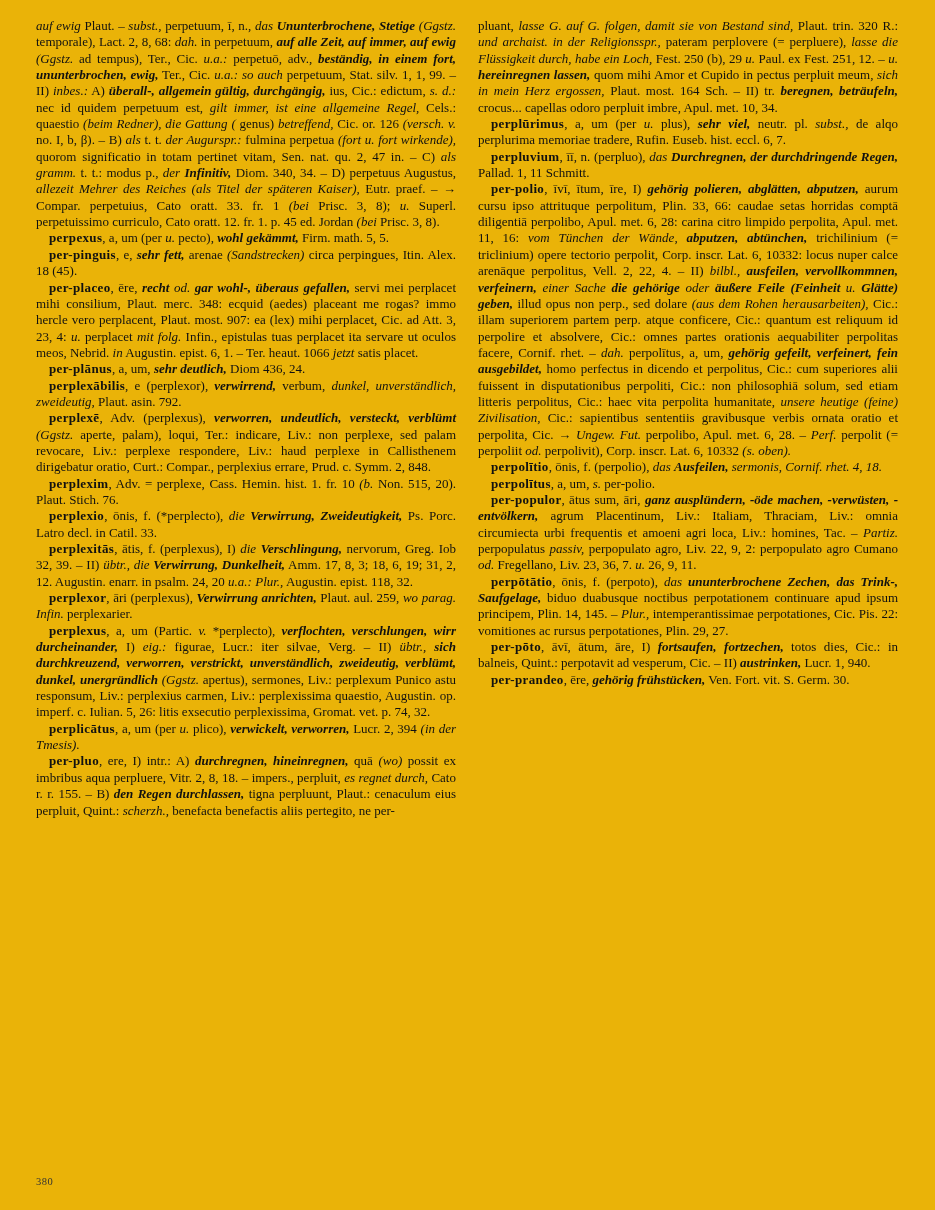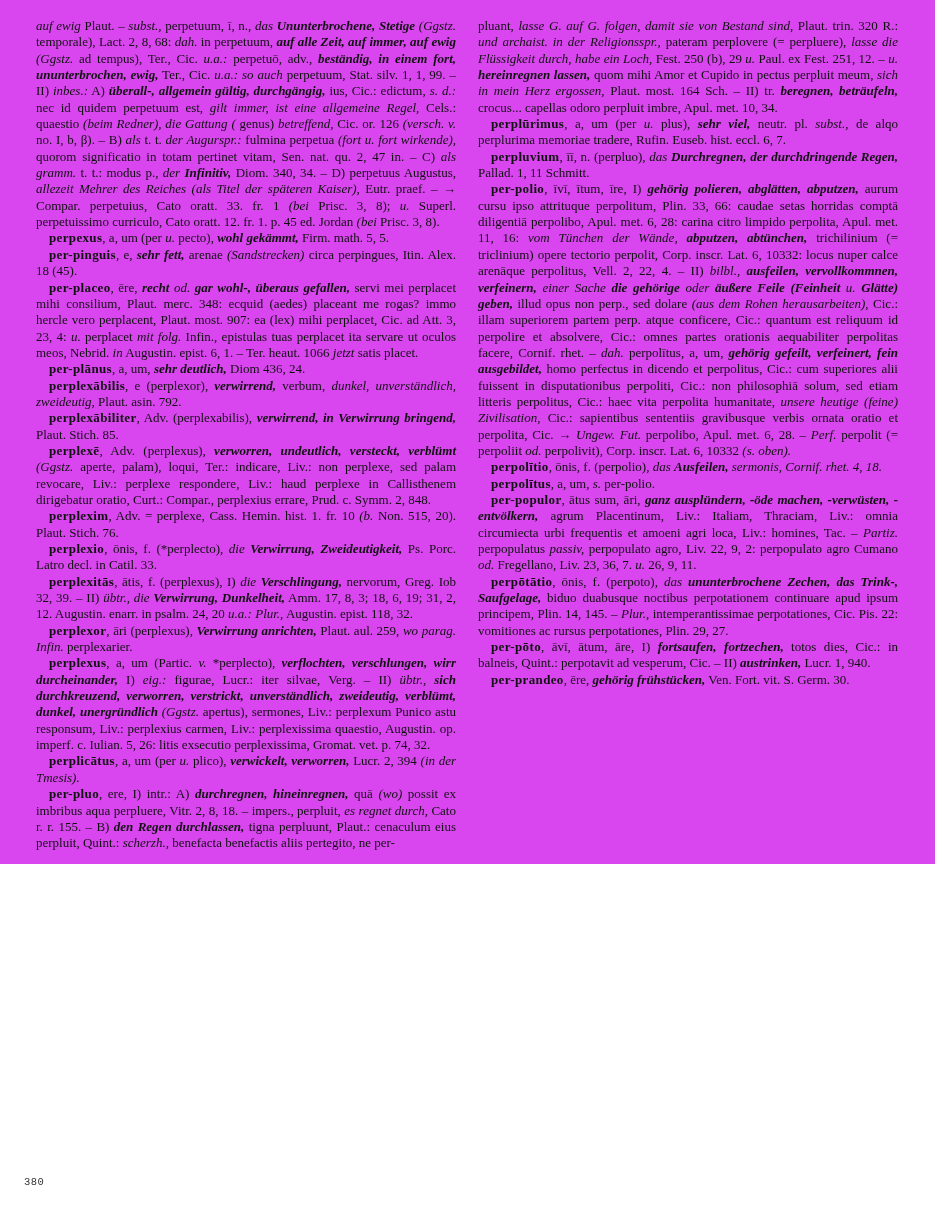--- a/index.html
+++ b/index.html
@@ -12,22 +12,22 @@
     height: 1210px;
     position: relative;
     font-family: "Liberation Serif", "DejaVu Serif", serif;
     color: #111111;
     overflow: hidden;
   }
   .page {
     position: absolute;
     left: 0; top: 0;
     width: 935px;
-    height: 864px;
-    background: #d946ef;
+    height: 1210px;
+    background: #eab308;
   }
   .columns {
     position: absolute;
     left: 36px;
     top: 18px;
     width: 862px;
     height: 1140px;
     display: flex;
     gap: 22px;
   }
@@ -55,43 +55,42 @@
   }
   .de {
     font-weight: bold;
     font-style: italic;
   }
   .it {
     font-style: italic;
   }
   .pagenum {
     position: absolute;
-    left: 24px;
+    left: 36px;
     top: 1176px;
     font-size: 10.5px;
-    font-family: Liberation Mono, monospace;
+    font-family: Liberation Serif, serif;
     color: #333333;
     letter-spacing: 0.5px;
   }
 </style>
 </head>
 <body>
 
 <div class="page">
 
   <div class="columns">
 
     <div class="col" id="col-left">
         <p class="entry cont"><span class="it">auf ewig</span> Plaut. – <span class="it">subst.,</span> perpetuum, ī, n., <span class="it">das</span> <span class="de">Ununterbrochene, Stetige</span> <span class="it">(Ggstz.</span> temporale), Lact. 2, 8, 68: <span class="it">dah.</span> in perpetuum, <span class="de">auf alle Zeit, auf immer, auf ewig</span> <span class="it">(Ggstz.</span> ad tempus), Ter., Cic. <span class="it">u.a.:</span> perpetuō, adv., <span class="de">beständig, in einem fort, ununterbrochen, ewig,</span> Ter., Cic. <span class="it">u.a.: so auch</span> perpetuum, Stat. silv. 1, 1, 99. – II) <span class="it">inbes.:</span> A) <span class="de">überall-, allgemein gültig, durchgängig,</span> ius, Cic.: edictum, <span class="it">s. d.:</span> nec id quidem perpetuum est, <span class="it">gilt immer, ist eine allgemeine Regel,</span> Cels.: quaestio <span class="it">(beim Redner), die Gattung (</span> genus) <span class="it">betreffend,</span> Cic. or. 126 <span class="it">(versch. v.</span> no. I, b, β). – B) <span class="it">als</span> t. t. <span class="it">der Augurspr.:</span> fulmina perpetua <span class="it">(fort u. fort wirkende),</span> quorom significatio in totam pertinet vitam, Sen. nat. qu. 2, 47 in. – C) <span class="it">als gramm.</span> t. t.: modus p., <span class="it">der</span> <span class="de">Infinitiv,</span> Diom. 340, 34. – D) perpetuus Augustus, <span class="it">allezeit Mehrer des Reiches (als Titel der späteren Kaiser),</span> Eutr. praef. – → Compar. perpetuius, Cato oratt. 33. fr. 1 <span class="it">(bei</span> Prisc. 3, 8); <span class="it">u.</span> Superl. perpetuissimo curriculo, Cato oratt. 12. fr. 1. p. 45 ed. Jordan <span class="it">(bei</span> Prisc. 3, 8).</p>
         <p class="entry"><span class="hw">perpexus</span>, a, um (per <span class="it">u.</span> pecto), <span class="de">wohl gekämmt,</span> Firm. math. 5, 5.</p>
         <p class="entry"><span class="hw">per-pinguis</span>, e, <span class="de">sehr fett,</span> arenae <span class="it">(Sandstrecken)</span> circa perpingues, Itin. Alex. 18 (45).</p>
         <p class="entry"><span class="hw">per-placeo</span>, ēre, <span class="de">recht</span> <span class="it">od.</span> <span class="de">gar wohl-, überaus gefallen,</span> servi mei perplacet mihi consilium, Plaut. merc. 348: ecquid (aedes) placeant me rogas? immo hercle vero perplacent, Plaut. most. 907: ea (lex) mihi perplacet, Cic. ad Att. 3, 23, 4: <span class="it">u.</span> perplacet <span class="it">mit folg.</span> Infin., epistulas tuas perplacet ita servare ut oculos meos, Nebrid. <span class="it">in</span> Augustin. epist. 6, 1. – Ter. heaut. 1066 <span class="it">jetzt</span> satis placet.</p>
         <p class="entry"><span class="hw">per-plānus</span>, a, um, <span class="de">sehr deutlich,</span> Diom 436, 24.</p>
         <p class="entry"><span class="hw">perplexābilis</span>, e (perplexor), <span class="de">verwirrend,</span> verbum, <span class="it">dunkel, unverständlich, zweideutig,</span> Plaut. asin. 792.</p>
-        <p class="entry"><span class="hw">perplexābiliter</span>, Adv. (perplexabilis), <span class="de">verwirrend, in Verwirrung bringend,</span> Plaut. Stich. 85.</p>
         <p class="entry"><span class="hw">perplexē</span>, Adv. (perplexus), <span class="de">verworren, undeutlich, versteckt, verblümt</span> <span class="it">(Ggstz.</span> aperte, palam), loqui, Ter.: indicare, Liv.: non perplexe, sed palam revocare, Liv.: perplexe respondere, Liv.: haud perplexe in Callisthenem dirigebatur oratio, Curt.: Compar., perplexius errare, Prud. c. Symm. 2, 848.</p>
         <p class="entry"><span class="hw">perplexim</span>, Adv. = perplexe, Cass. Hemin. hist. 1. fr. 10 <span class="it">(b.</span> Non. 515, 20). Plaut. Stich. 76.</p>
         <p class="entry"><span class="hw">perplexio</span>, ōnis, f. (*perplecto), <span class="it">die</span> <span class="de">Verwirrung, Zweideutigkeit,</span> Ps. Porc. Latro decl. in Catil. 33.</p>
         <p class="entry"><span class="hw">perplexitās</span>, ātis, f. (perplexus), I) <span class="it">die</span> <span class="de">Verschlingung,</span> nervorum, Greg. Iob 32, 39. – II) <span class="it">übtr., die</span> <span class="de">Verwirrung, Dunkelheit,</span> Amm. 17, 8, 3; 18, 6, 19; 31, 2, 12. Augustin. enarr. in psalm. 24, 20 <span class="it">u.a.: Plur.,</span> Augustin. epist. 118, 32.</p>
         <p class="entry"><span class="hw">perplexor</span>, āri (perplexus), <span class="de">Verwirrung anrichten,</span> Plaut. aul. 259, <span class="it">wo parag. Infin.</span> perplexarier.</p>
         <p class="entry"><span class="hw">perplexus</span>, a, um (Partic. <span class="it">v.</span> *perplecto), <span class="de">verflochten, verschlungen, wirr durcheinander,</span> I) <span class="it">eig.:</span> figurae, Lucr.: iter silvae, Verg. – II) <span class="it">übtr.,</span> <span class="de">sich durchkreuzend, verworren, verstrickt, unverständlich, zweideutig, verblümt, dunkel, unergründlich</span> <span class="it">(Ggstz.</span> apertus), sermones, Liv.: perplexum Punico astu responsum, Liv.: perplexius carmen, Liv.: perplexissima quaestio, Augustin. op. imperf. c. Iulian. 5, 26: litis exsecutio perplexissima, Gromat. vet. p. 74, 32.</p>
         <p class="entry"><span class="hw">perplicātus</span>, a, um (per <span class="it">u.</span> plico), <span class="de">verwickelt, verworren,</span> Lucr. 2, 394 <span class="it">(in der Tmesis).</span></p>
         <p class="entry"><span class="hw">per-pluo</span>, ere, I) intr.: A) <span class="de">durchregnen, hineinregnen,</span> quā <span class="it">(wo)</span> possit ex imbribus aqua perpluere, Vitr. 2, 8, 18. – impers., perpluit, <span class="it">es regnet durch,</span> Cato r. r. 155. – B) <span class="de">den Regen durchlassen,</span> tigna perpluunt, Plaut.: cenaculum eius perpluit, Quint.: <span class="it">scherzh.,</span> benefacta benefactis aliis pertegito, ne per-</p>
       </div>
 

